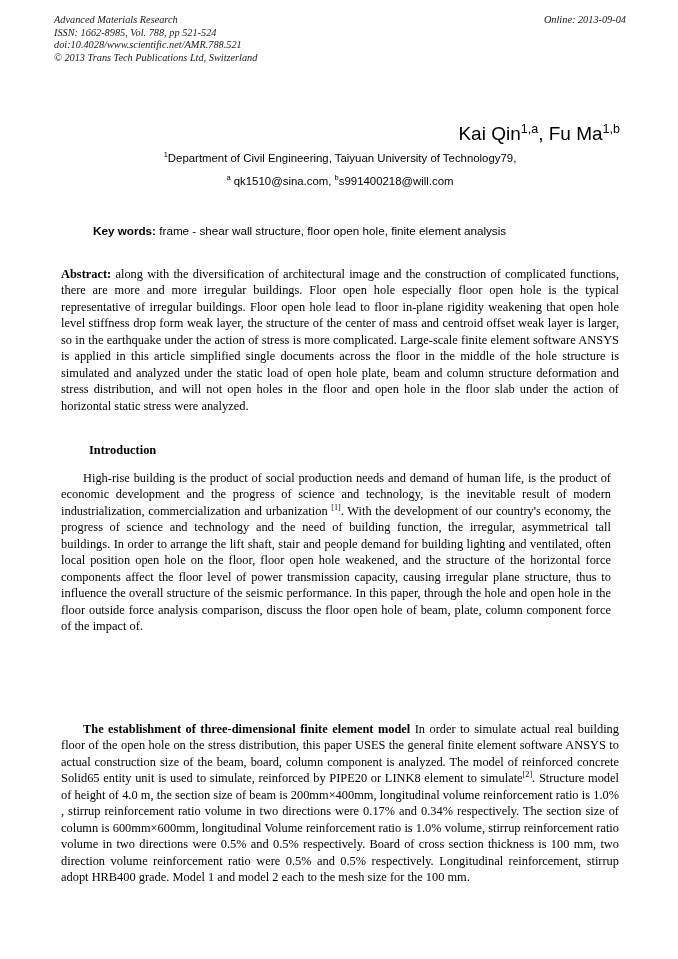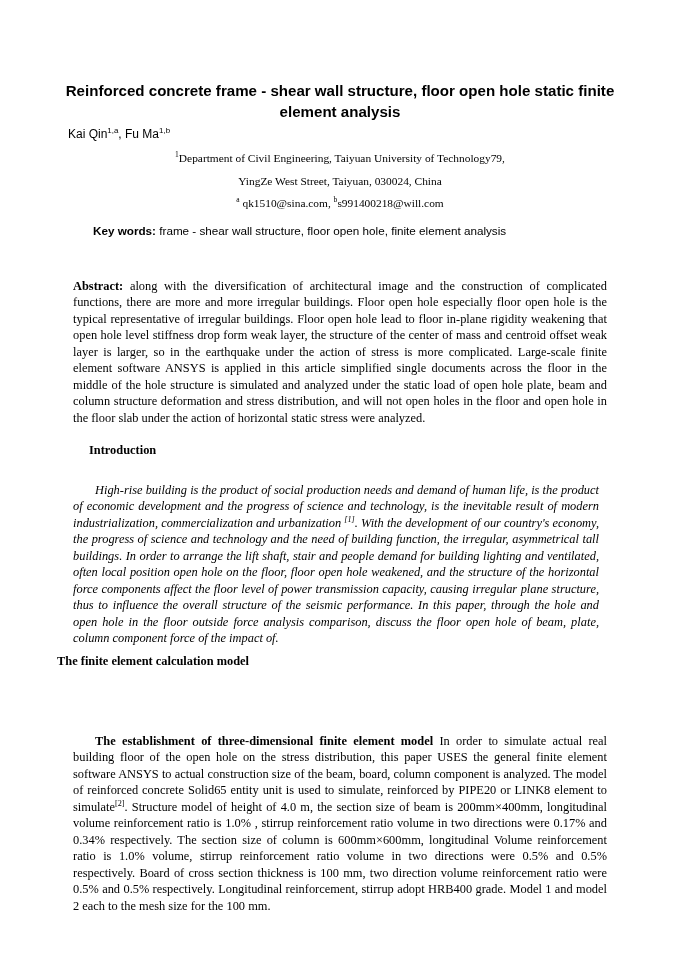--- a/index.html
+++ b/index.html
@@ -50,35 +50,35 @@
     font-size: 15.1px;
     line-height: 21px;
     text-align: center;
     color: #000;
   }
 
   
   .authors {
     position: absolute;
     top: 125px;
-    left: 68px;
+    left: 56px;
     right: 58px;
     font-family: "Liberation Sans", "DejaVu Sans", sans-serif;
-    font-size: 12px;
+    font-size: 19px;
     line-height: 18px;
-    text-align: left;
+    text-align: right;
   }
 
   
   .affiliation {
     position: absolute;
     top: 147px;
     left: 60px;
     right: 58px;
-    font-family: Liberation Serif, serif;
+    font-family: Liberation Sans, sans-serif;
     font-size: 11.4px;
     line-height: 22.6px;
     text-align: center;
   }
   .affiliation div { white-space: nowrap; }
 
   sup {
     font-size: 0.66em;
     vertical-align: super;
     line-height: 0;
@@ -123,21 +123,20 @@
     font-size: 12.4px;
     line-height: 16px;
     margin-left: 32px;
   }
 
   .intro-body {
     position: absolute;
     top: 466px;
     left: 57px;
     right: 63px;
-    font-style: italic;
   }
   .indent { text-indent: 22px; }
 
   .section-fem-heading {
     position: absolute;
     top: 653px;
     left: 57px;
     font-family: "Liberation Serif", "DejaVu Serif", serif;
     font-weight: bold;
     font-size: 12.4px;
@@ -146,56 +145,59 @@
 
   .fem-body {
     position: absolute;
     top: 717px;
     left: 57px;
     right: 55px;
     font-family: Liberation Serif, serif;
   }
   .fem-body b { font-weight: bold; }
 
-  p { margin: 16px; }
+  p { margin: 4px; }
 </style>
 </head>
 <body>
 
 <div class="page">
 
-
-  <div class="article-title">
-    <span>Reinforced concrete frame - shear wall structure, floor open hole static</span>
-    <span>finite element analysis</span>
-  </div>
+  <div class="journal-header">
+    <div class="left-block">
+      <div>Advanced Materials Research</div>
+      <div>ISSN: 1662-8985, Vol. 788, pp 521-524</div>
+      <div>doi:10.4028/www.scientific.net/AMR.788.521</div>
+      <div>© 2013 Trans Tech Publications Ltd, Switzerland</div>
+    </div>
+    <div class="online-date">Online: 2013-09-04</div>
+  </div>
+
 
   <div class="authors">
     <span>Kai Qin</span><sup>1,a</sup><span>, </span><span>Fu Ma</span><sup>1,b</sup>
   </div>
 
   <div class="affiliation">
     <div><sup>1</sup><span>Department of Civil Engineering, Taiyuan University of Technology79,</span></div>
-    <div>YingZe West Street, Taiyuan, 030024, China</div>
     <div><sup>a</sup><span> qk1510@sina.com, </span><sup>b</sup><span>s991400218@will.com</span></div>
   </div>
 
   <div class="keywords">
     <b>Key words:</b><span> frame - shear wall structure, floor open hole, finite element analysis</span>
   </div>
 
   <div class="abstract body-text">
     <p><b>Abstract:</b><span> along with the diversification of architectural image and the construction of complicated functions, there are more and more irregular buildings. Floor open hole especially floor open hole is the typical representative of irregular buildings. Floor open hole lead to floor in-plane rigidity weakening that open hole level stiffness drop form weak layer, the structure of the center of mass and centroid offset weak layer is larger, so in the earthquake under the action of stress is more complicated. Large-scale finite element software ANSYS is applied in this article simplified single documents across the floor in the middle of the hole structure is simulated and analyzed under the static load of open hole plate, beam and column structure deformation and stress distribution, and will not open holes in the floor and open hole in the floor slab under the action of horizontal static stress were analyzed.</span></p>
   </div>
 
   <div class="section-intro-heading">Introduction</div>
 
   <div class="intro-body body-text">
     <p class="indent"><span>High-rise building is the product of social production needs and demand of human life, is the product of economic development and the progress of science and technology, is the inevitable result of modern industrialization, commercialization and urbanization </span><sup>[1]</sup><span>. With the development of our country's economy, the progress of science and technology and the need of building function, the irregular, asymmetrical tall buildings. In order to arrange the lift shaft, stair and people demand for building lighting and ventilated, often local position open hole on the floor, floor open hole weakened, and the structure of the horizontal force components affect the floor level of power transmission capacity, causing irregular plane structure, thus to influence the overall structure of the seismic performance. In this paper, through the hole and open hole in the floor outside force analysis comparison, discuss the floor open hole of beam, plate, column component force of the impact of.</span></p>
   </div>
 
-  <div class="section-fem-heading">The finite element calculation model</div>
 
   <div class="fem-body body-text">
     <p class="indent"><b>The establishment of three-dimensional finite element model</b><span> In order to simulate actual real building floor of the open hole on the stress distribution, this paper USES the general finite element software ANSYS to actual construction size of the beam, board, column component is analyzed. The model of reinforced concrete Solid65 entity unit is used to simulate, reinforced by PIPE20 or LINK8 element to simulate</span><sup>[2]</sup><span>. Structure model of height of 4.0 m, the section size of beam is 200mm×400mm, longitudinal volume reinforcement ratio is 1.0% , stirrup reinforcement ratio volume in two directions were 0.17% and 0.34% respectively. The section size of column is 600mm×600mm, longitudinal Volume reinforcement ratio is 1.0% volume, stirrup reinforcement ratio volume in two directions were 0.5% and 0.5% respectively. Board of cross section thickness is 100 mm, two direction volume reinforcement ratio were 0.5% and 0.5% respectively. Longitudinal reinforcement, stirrup adopt HRB400 grade. Model 1 and model 2 each to the mesh size for the 100 mm.</span></p>
   </div>
 
 </div>
 
 </body></html>

